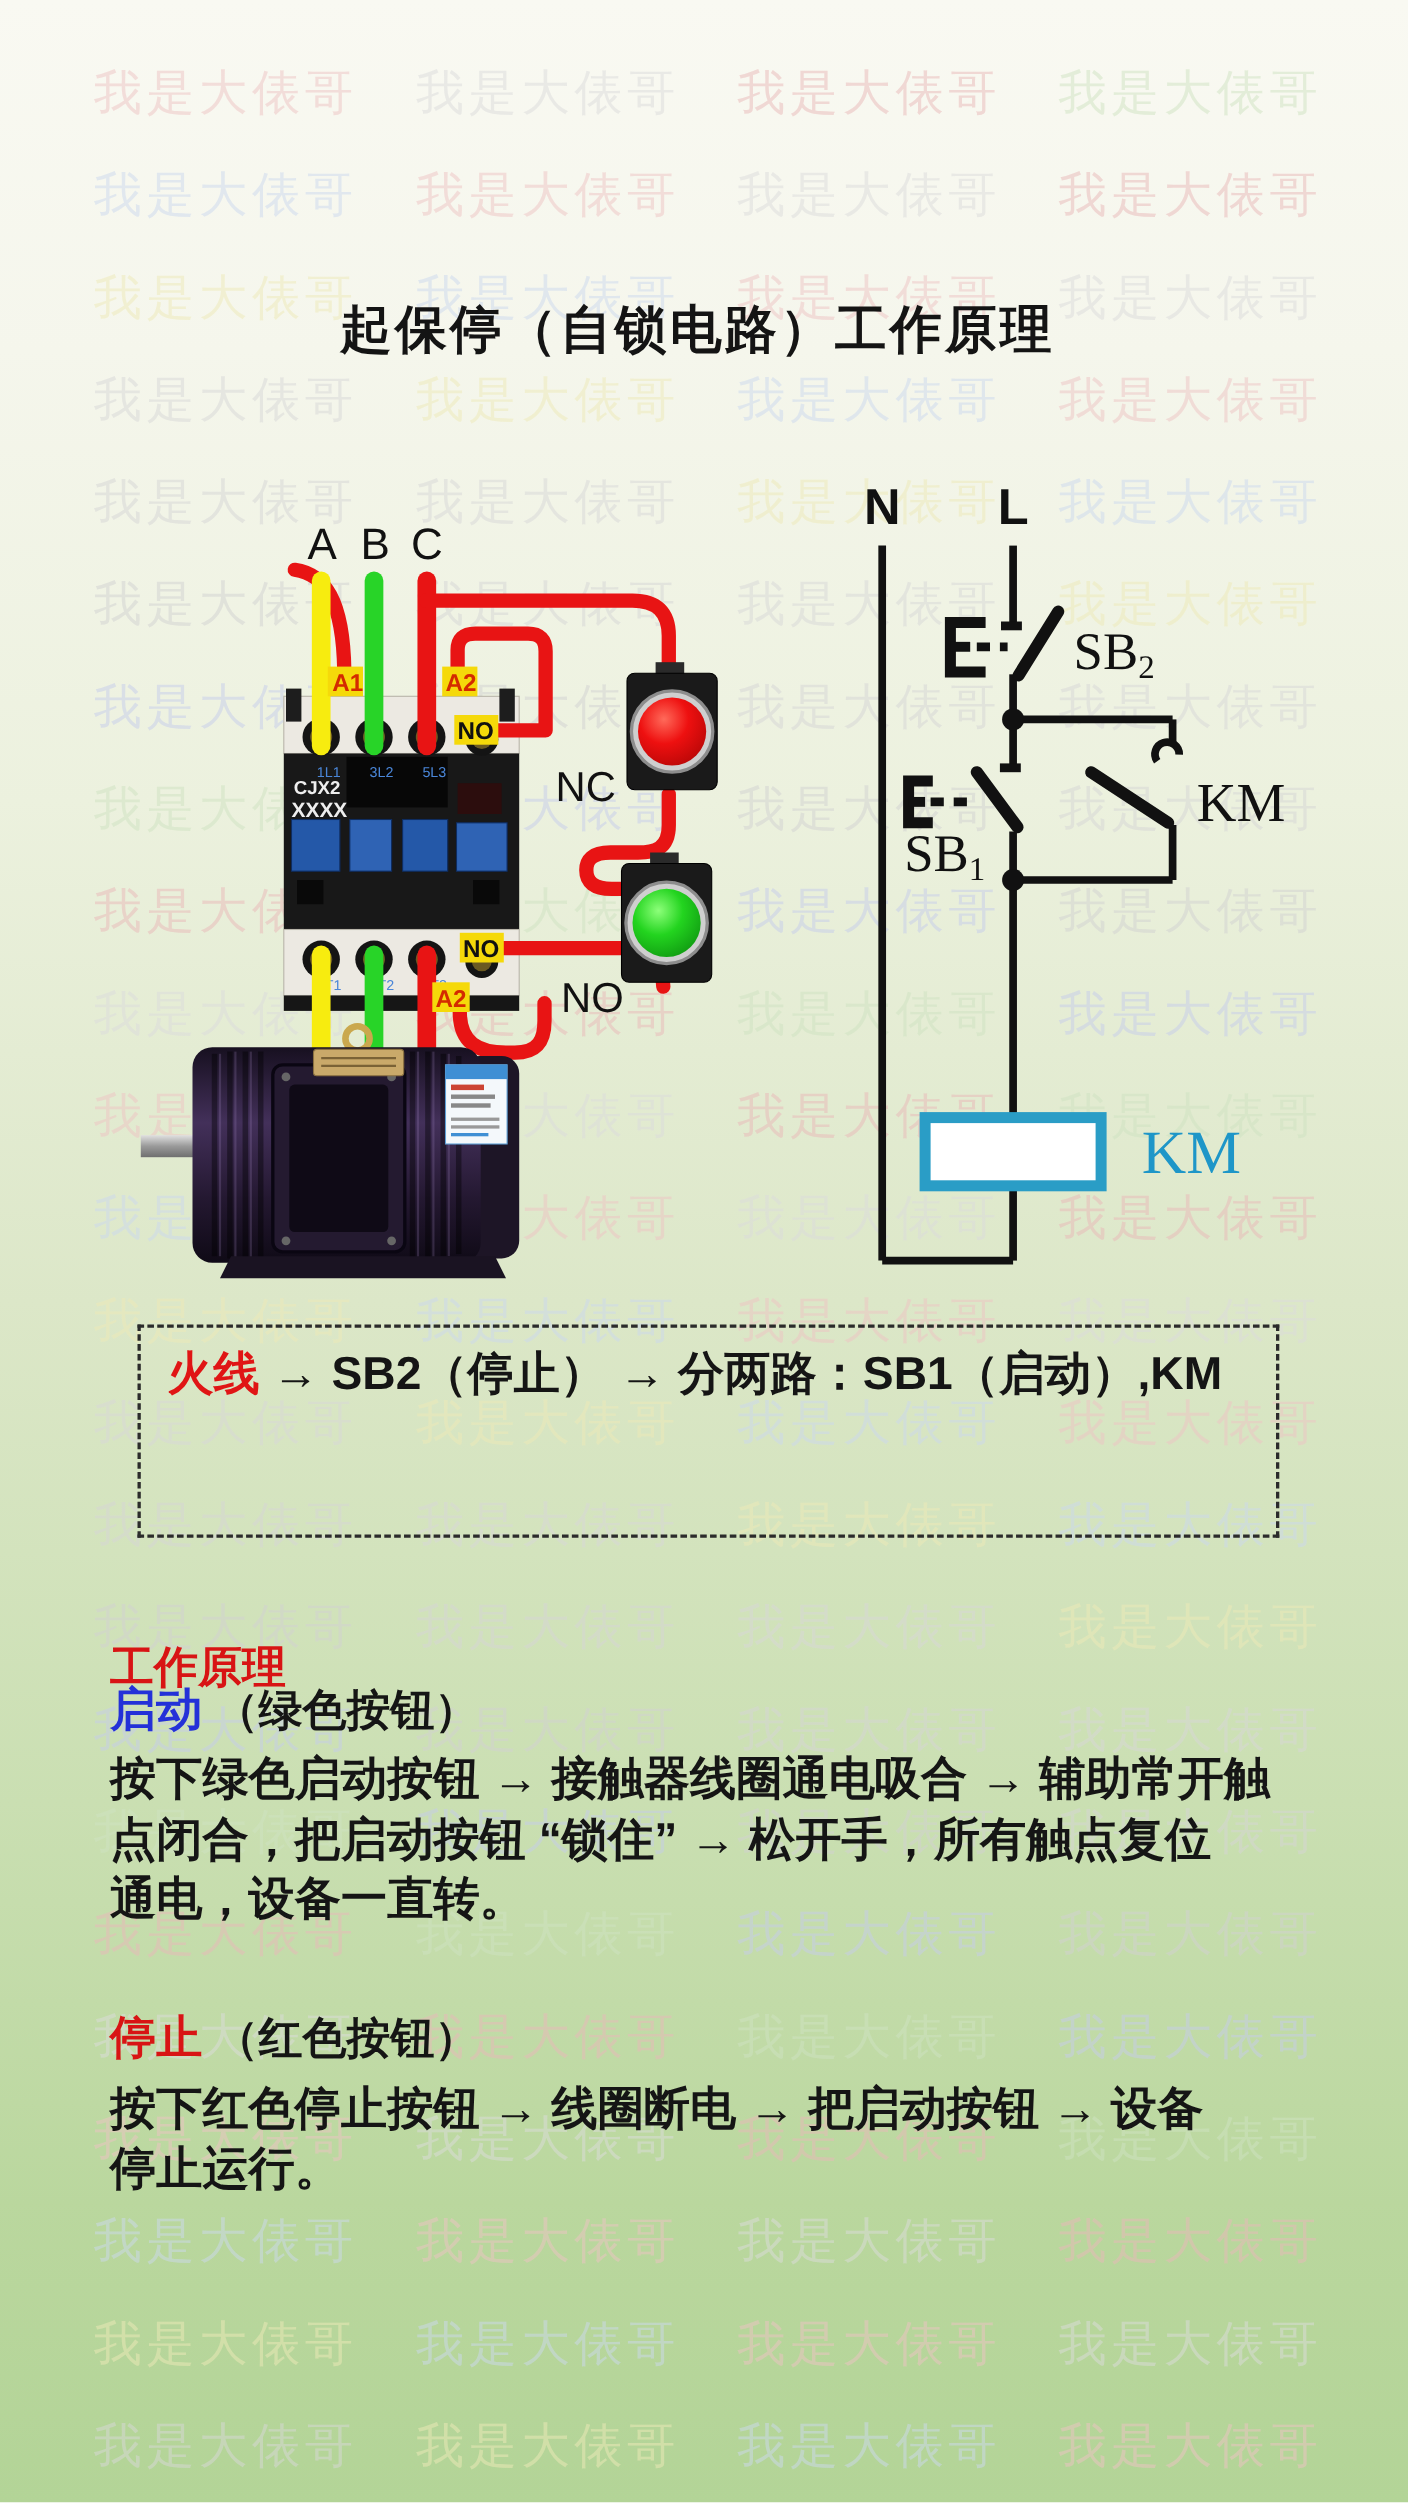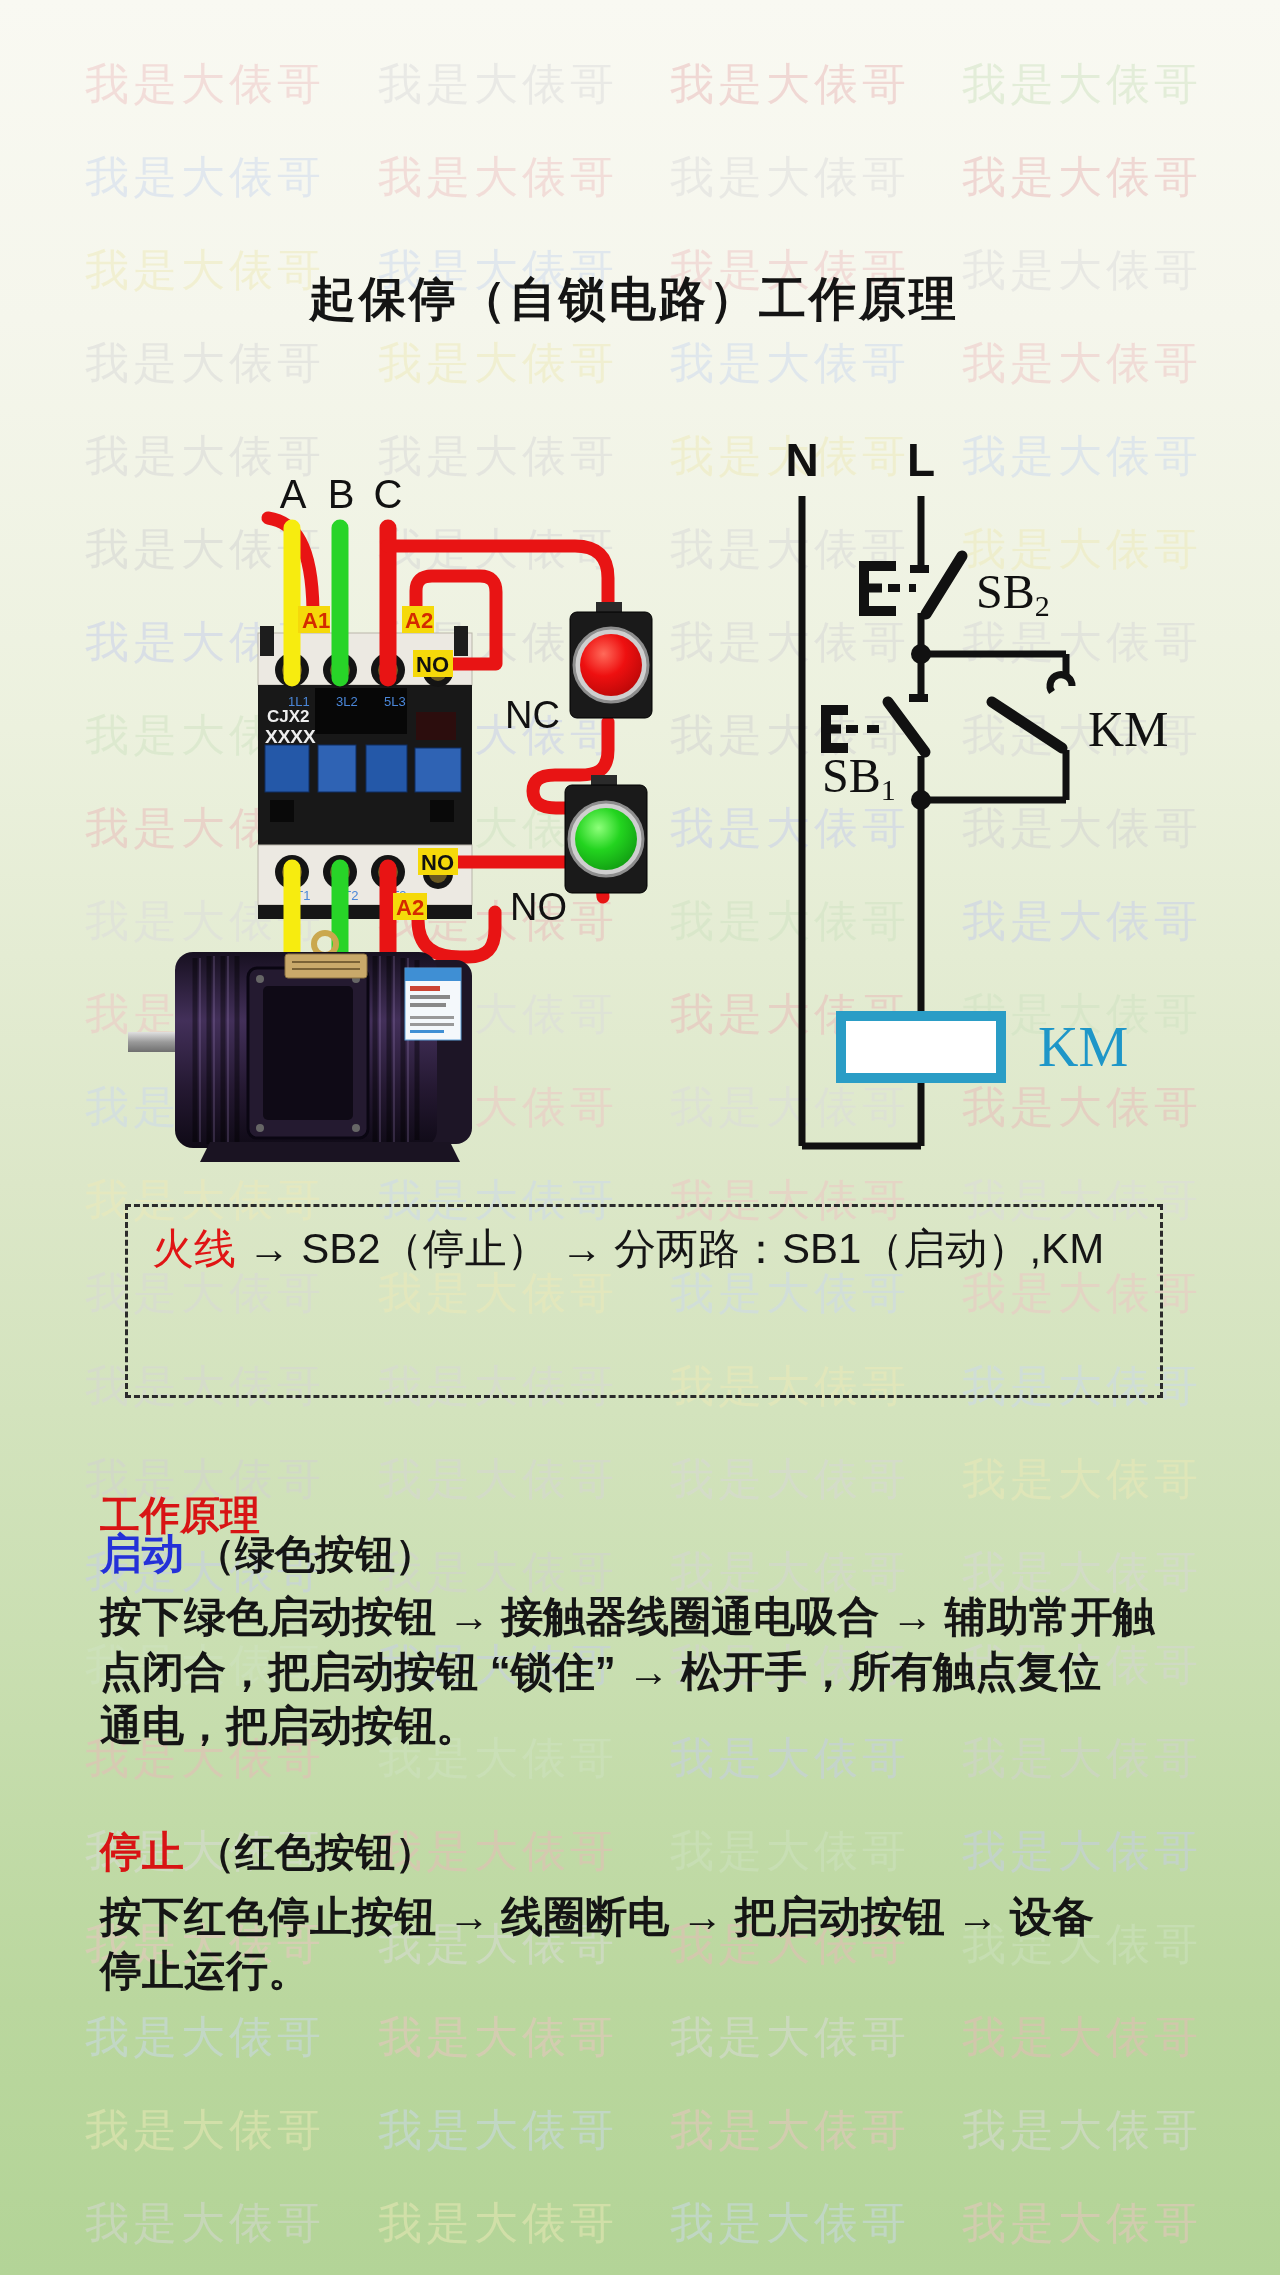--- a/index.html
+++ b/index.html
@@ -4,21 +4,21 @@
 <style>
   html,body{margin:0;padding:0;}
   #page{position:relative;width:1280px;height:2275px;overflow:hidden;
         font-family:"Liberation Sans",sans-serif;
         background:linear-gradient(180deg,#f9f9f2 0%,#f5f6ec 14%,#ecf1de 32%,#dce7c8 52%,#cadfb2 72%,#bad79e 88%,#b3d497 100%);}
   #watermarks{position:absolute;inset:0;z-index:0;}
   .wm{position:absolute;font-size:44px;letter-spacing:4px;white-space:nowrap;opacity:.5;font-weight:400;}
   .layer{position:absolute;z-index:1;}
   #title{left:0;right:12px;top:268px;text-align:center;font-size:47px;font-weight:800;color:#141414;letter-spacing:3px;}
   #summary-box{left:125px;top:1204px;width:990px;height:148px;border:3px dashed #2b2b2b;padding:16px 20px 24px 22px;}
-  .sum-line{position:absolute;left:24px;white-space:nowrap;font-size:42px;font-weight:400;color:#151515;}
+  .sum-line{position:absolute;left:24px;white-space:nowrap;font-size:42px;font-weight:700;color:#151515;}
   .principle-text{position:absolute;white-space:nowrap;font-size:42px;font-weight:600;color:#151515;}
   #principle-heading{position:absolute;left:100px;top:1462px;font-size:40px;font-weight:700;z-index:1;margin-top:26px;}
   .sec-title{font-size:42px;font-weight:700;}
   .sec-note{font-size:40px;font-weight:700;color:#151515;}
   svg text{font-family:"Liberation Sans",sans-serif;}
   svg .serif{font-family:"Liberation Serif",serif;}
 </style>
 </head>
 <body>
 <div id="page">
@@ -339,19 +339,19 @@
 
 <div id="summary-box" class="layer">
       <div class="sum-line" style="top: 14px;"><span style="color: rgb(224, 21, 21);">火线</span><span> → SB2（停止） → 分两路：SB1（启动）,KM</span></div>
     </div>
 
 <div id="principle-heading" style="color: rgb(216, 20, 20);">工作原理</div>
 <div id="principle">
       <div class="principle-text" style="left: 100px; top: 1526px;"><span class="sec-title" style="color: rgb(36, 49, 216);">启动</span><span class="sec-note"> （绿色按钮）</span></div>
       <div class="principle-text" style="left: 100px; top: 1589px;">按下绿色启动按钮 → 接触器线圈通电吸合 → 辅助常开触</div>
       <div class="principle-text" style="left: 100px; top: 1644px;">点闭合，把启动按钮 “锁住” → 松开手，所有触点复位</div>
-      <div class="principle-text" style="left: 100px; top: 1698px;">通电，把启动按钮。</div>
+      <div class="principle-text" style="left: 100px; top: 1698px;">通电，设备一直转。</div>
       <div class="principle-text" style="left: 100px; top: 1824px;"><span class="sec-title" style="color: rgb(216, 20, 20);">停止</span><span class="sec-note"> （红色按钮）</span></div>
       <div class="principle-text" style="left: 100px; top: 1889px;">按下红色停止按钮 → 线圈断电 → 把启动按钮 → 设备</div>
       <div class="principle-text" style="left: 100px; top: 1943px;">停止运行。</div>
     </div>
 
 </div>
 
 </body></html>

